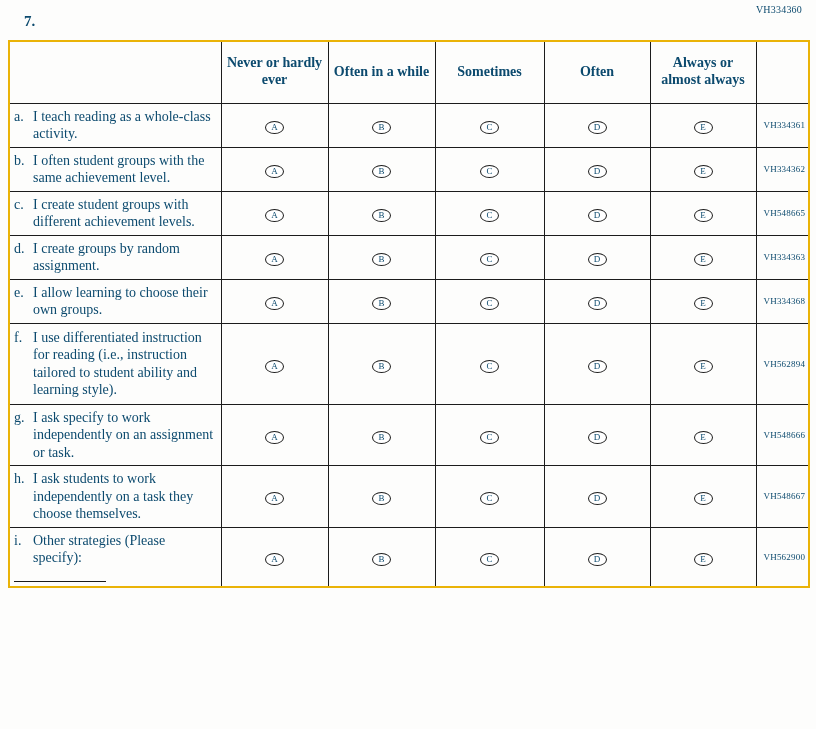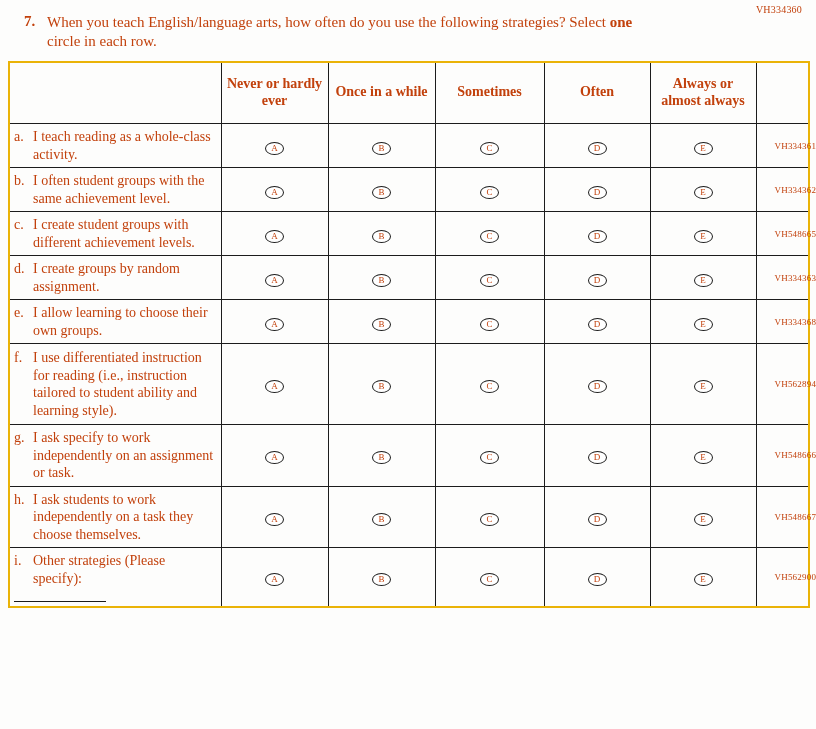--- a/index.html
+++ b/index.html
@@ -3,21 +3,21 @@
 <meta charset="utf-8">
 <style>
   * { margin: 0; padding: 0; box-sizing: border-box; }
   html, body { background: #e8e8e8; }
   .page {
     width: 816px;
     height: 729px;
     background: #fdfdfc;
     position: relative;
     font-family: "Liberation Serif", serif;
-    color: #c2410c;
+    color: #0c4a6e;
     overflow: hidden;
     margin: 0 auto;
   }
   .form-code-top {
     position: absolute;
     top: 4px;
     right: 14px;
     font-size: 10px;
     letter-spacing: 0.2px;
   }
@@ -77,59 +77,58 @@
     border: 1px solid #1c1c1c;
     border-radius: 50%;
     font-size: 9px;
     text-align: center;
     cursor: pointer;
     background: #fff;
   }
   td.code-cell {
     font-size: 9px;
     vertical-align: middle;
-    padding-left: 18px;
+    padding-left: 7px;
     letter-spacing: 0.2px;
   }
   .pad-tall td.strategy { padding-top: 5px; padding-bottom: 5px; }
   .write-in-line {
     display: block;
     width: 92px;
     height: 10px;
     border-bottom: 1px solid #1c1c1c;
     margin-top: 5px;
   }
 </style>
 </head>
 <body>
 
 <div class="page">
 
   <div class="form-code-top">VH334360</div>
 
   <div class="question">
     <div class="q-number">7.</div>
-    <div class="q-text"><span>When you teach English/language arts, how often do you use the following strategies? Select </span><b>one</b><span> circle in each row.</span></div>
   </div>
 
   <table class="survey">
     <colgroup>
       <col style="width:212px">
       <col style="width:107px">
       <col style="width:107px">
       <col style="width:109px">
       <col style="width:106px">
       <col style="width:106px">
       <col style="width:53px">
     </colgroup>
     <thead>
       <tr>
         <th class="col-head"></th>
         <th class="col-head">Never or hardly ever</th>
-        <th class="col-head">Once in a while</th>
+        <th class="col-head">Often in a while</th>
         <th class="col-head">Sometimes</th>
         <th class="col-head">Often</th>
         <th class="col-head">Always or almost always</th>
         <th class="col-head"></th>
       </tr>
     </thead>
     <tbody>
 
       <tr>
         <td class="strategy">

